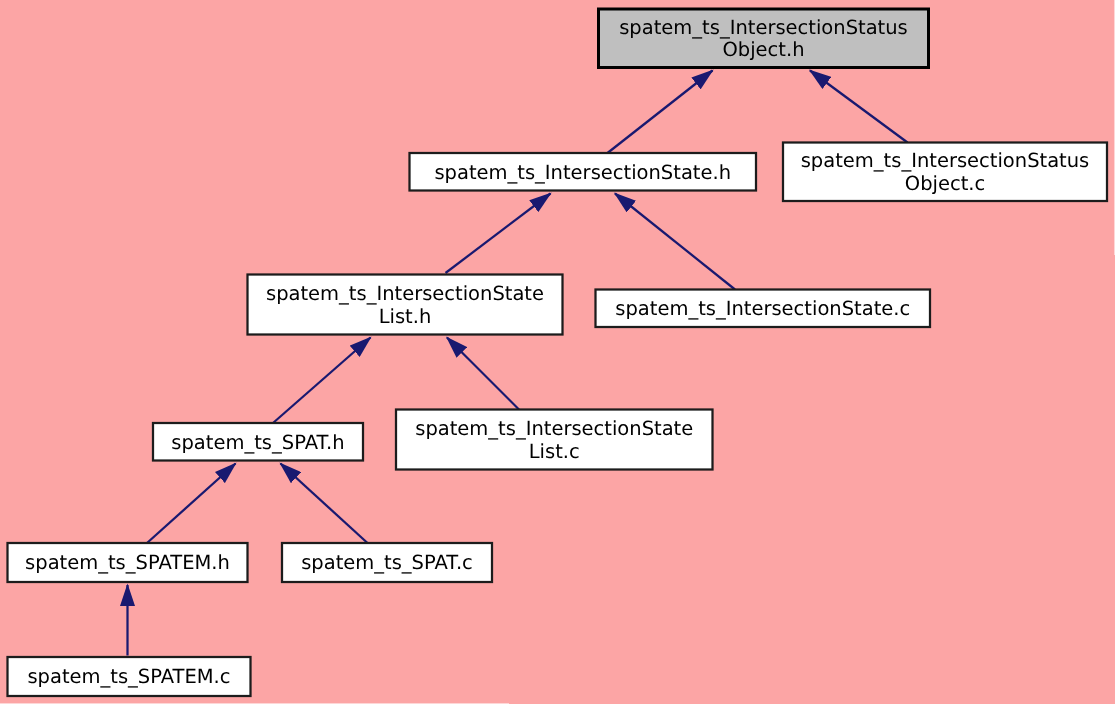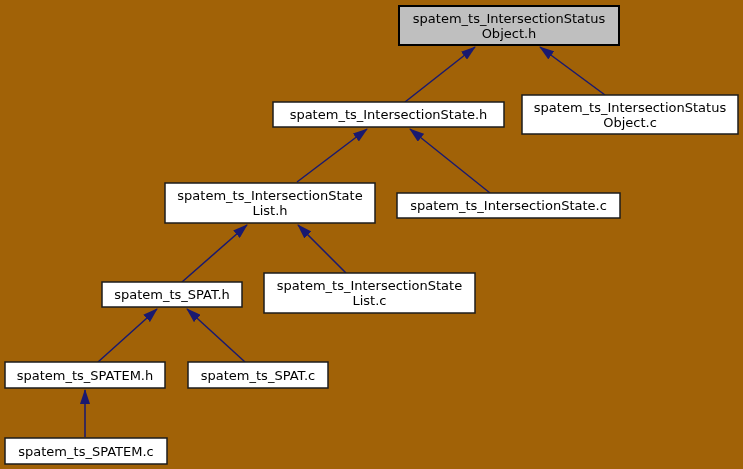--- a/index.html
+++ b/index.html
@@ -5,21 +5,21 @@
   html, body {
     margin: 0;
     padding: 0;
     background: #ffffff;
     font-family: "DejaVu Sans", "Liberation Sans", sans-serif;
   }
   #stage {
     position: relative;
     width: 743px;
     height: 469px;
-    background: #a16207;
+    background: #fca5a5;
     overflow: hidden;
     text-align: right;
   }
   svg { display: block; }
   .node-label {
     font-family: "DejaVu Sans", "Liberation Sans", sans-serif;
     font-size: 13px;
     fill: #000000;
   }
   .node-rect { cursor: pointer; }

